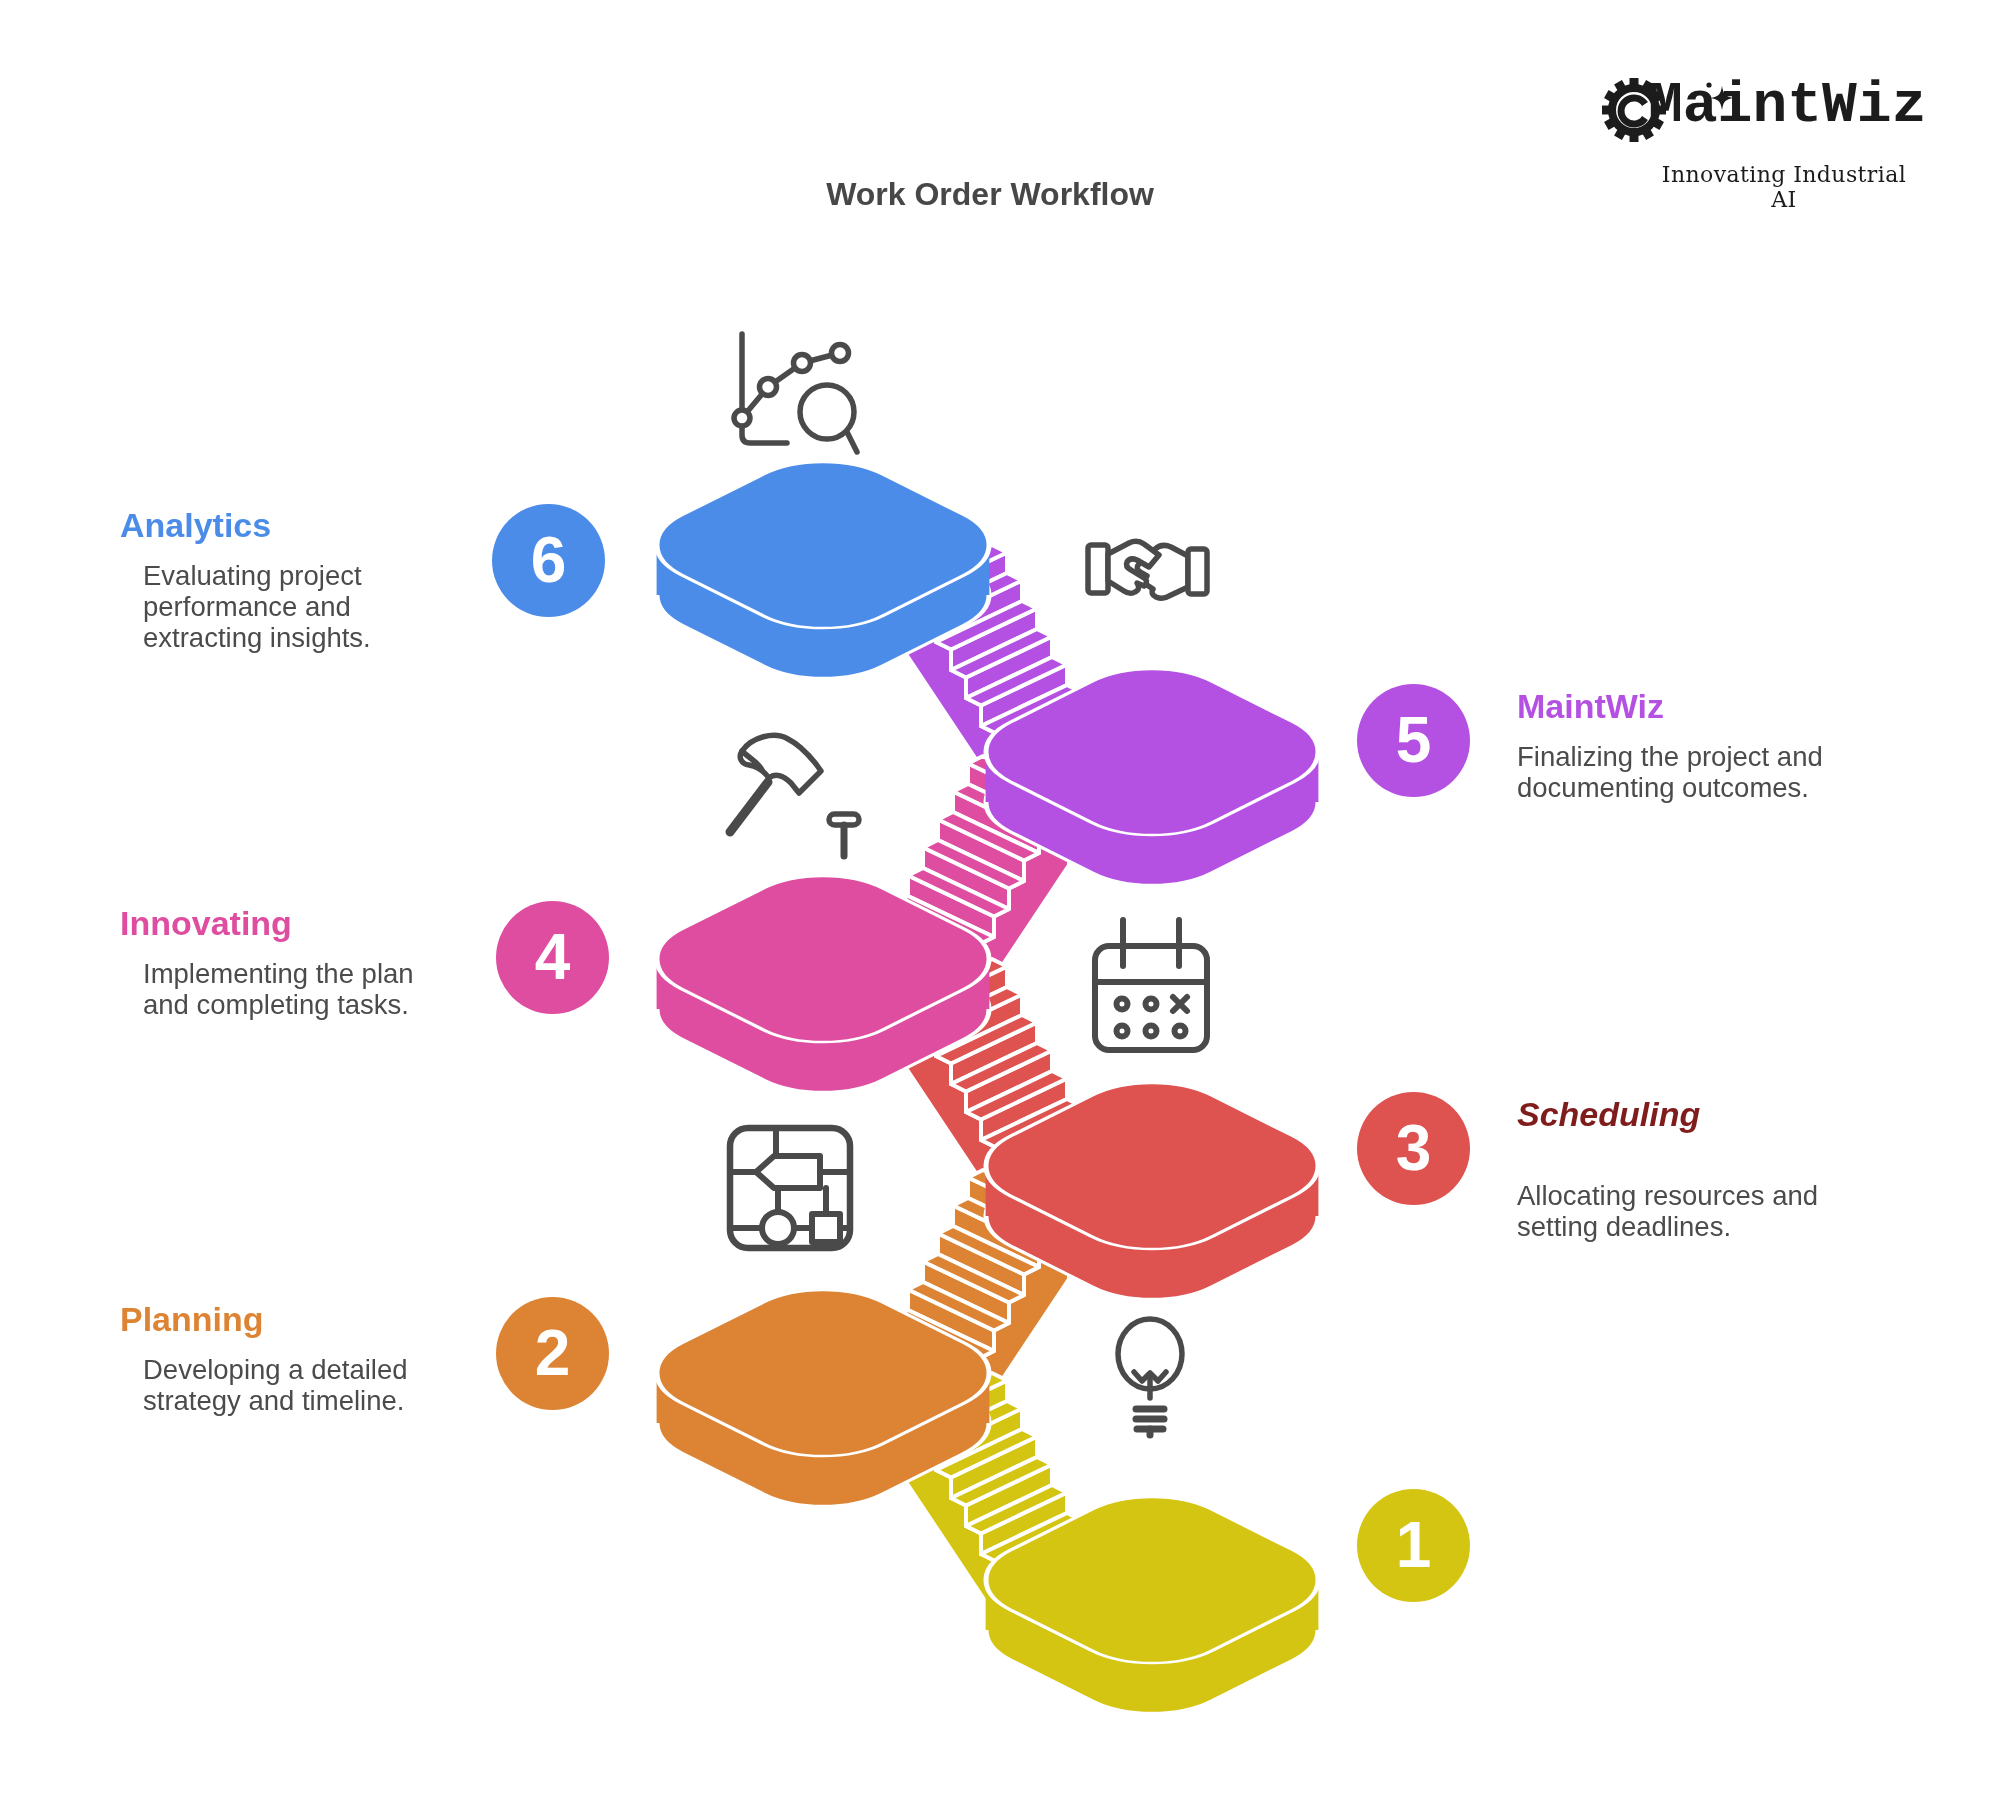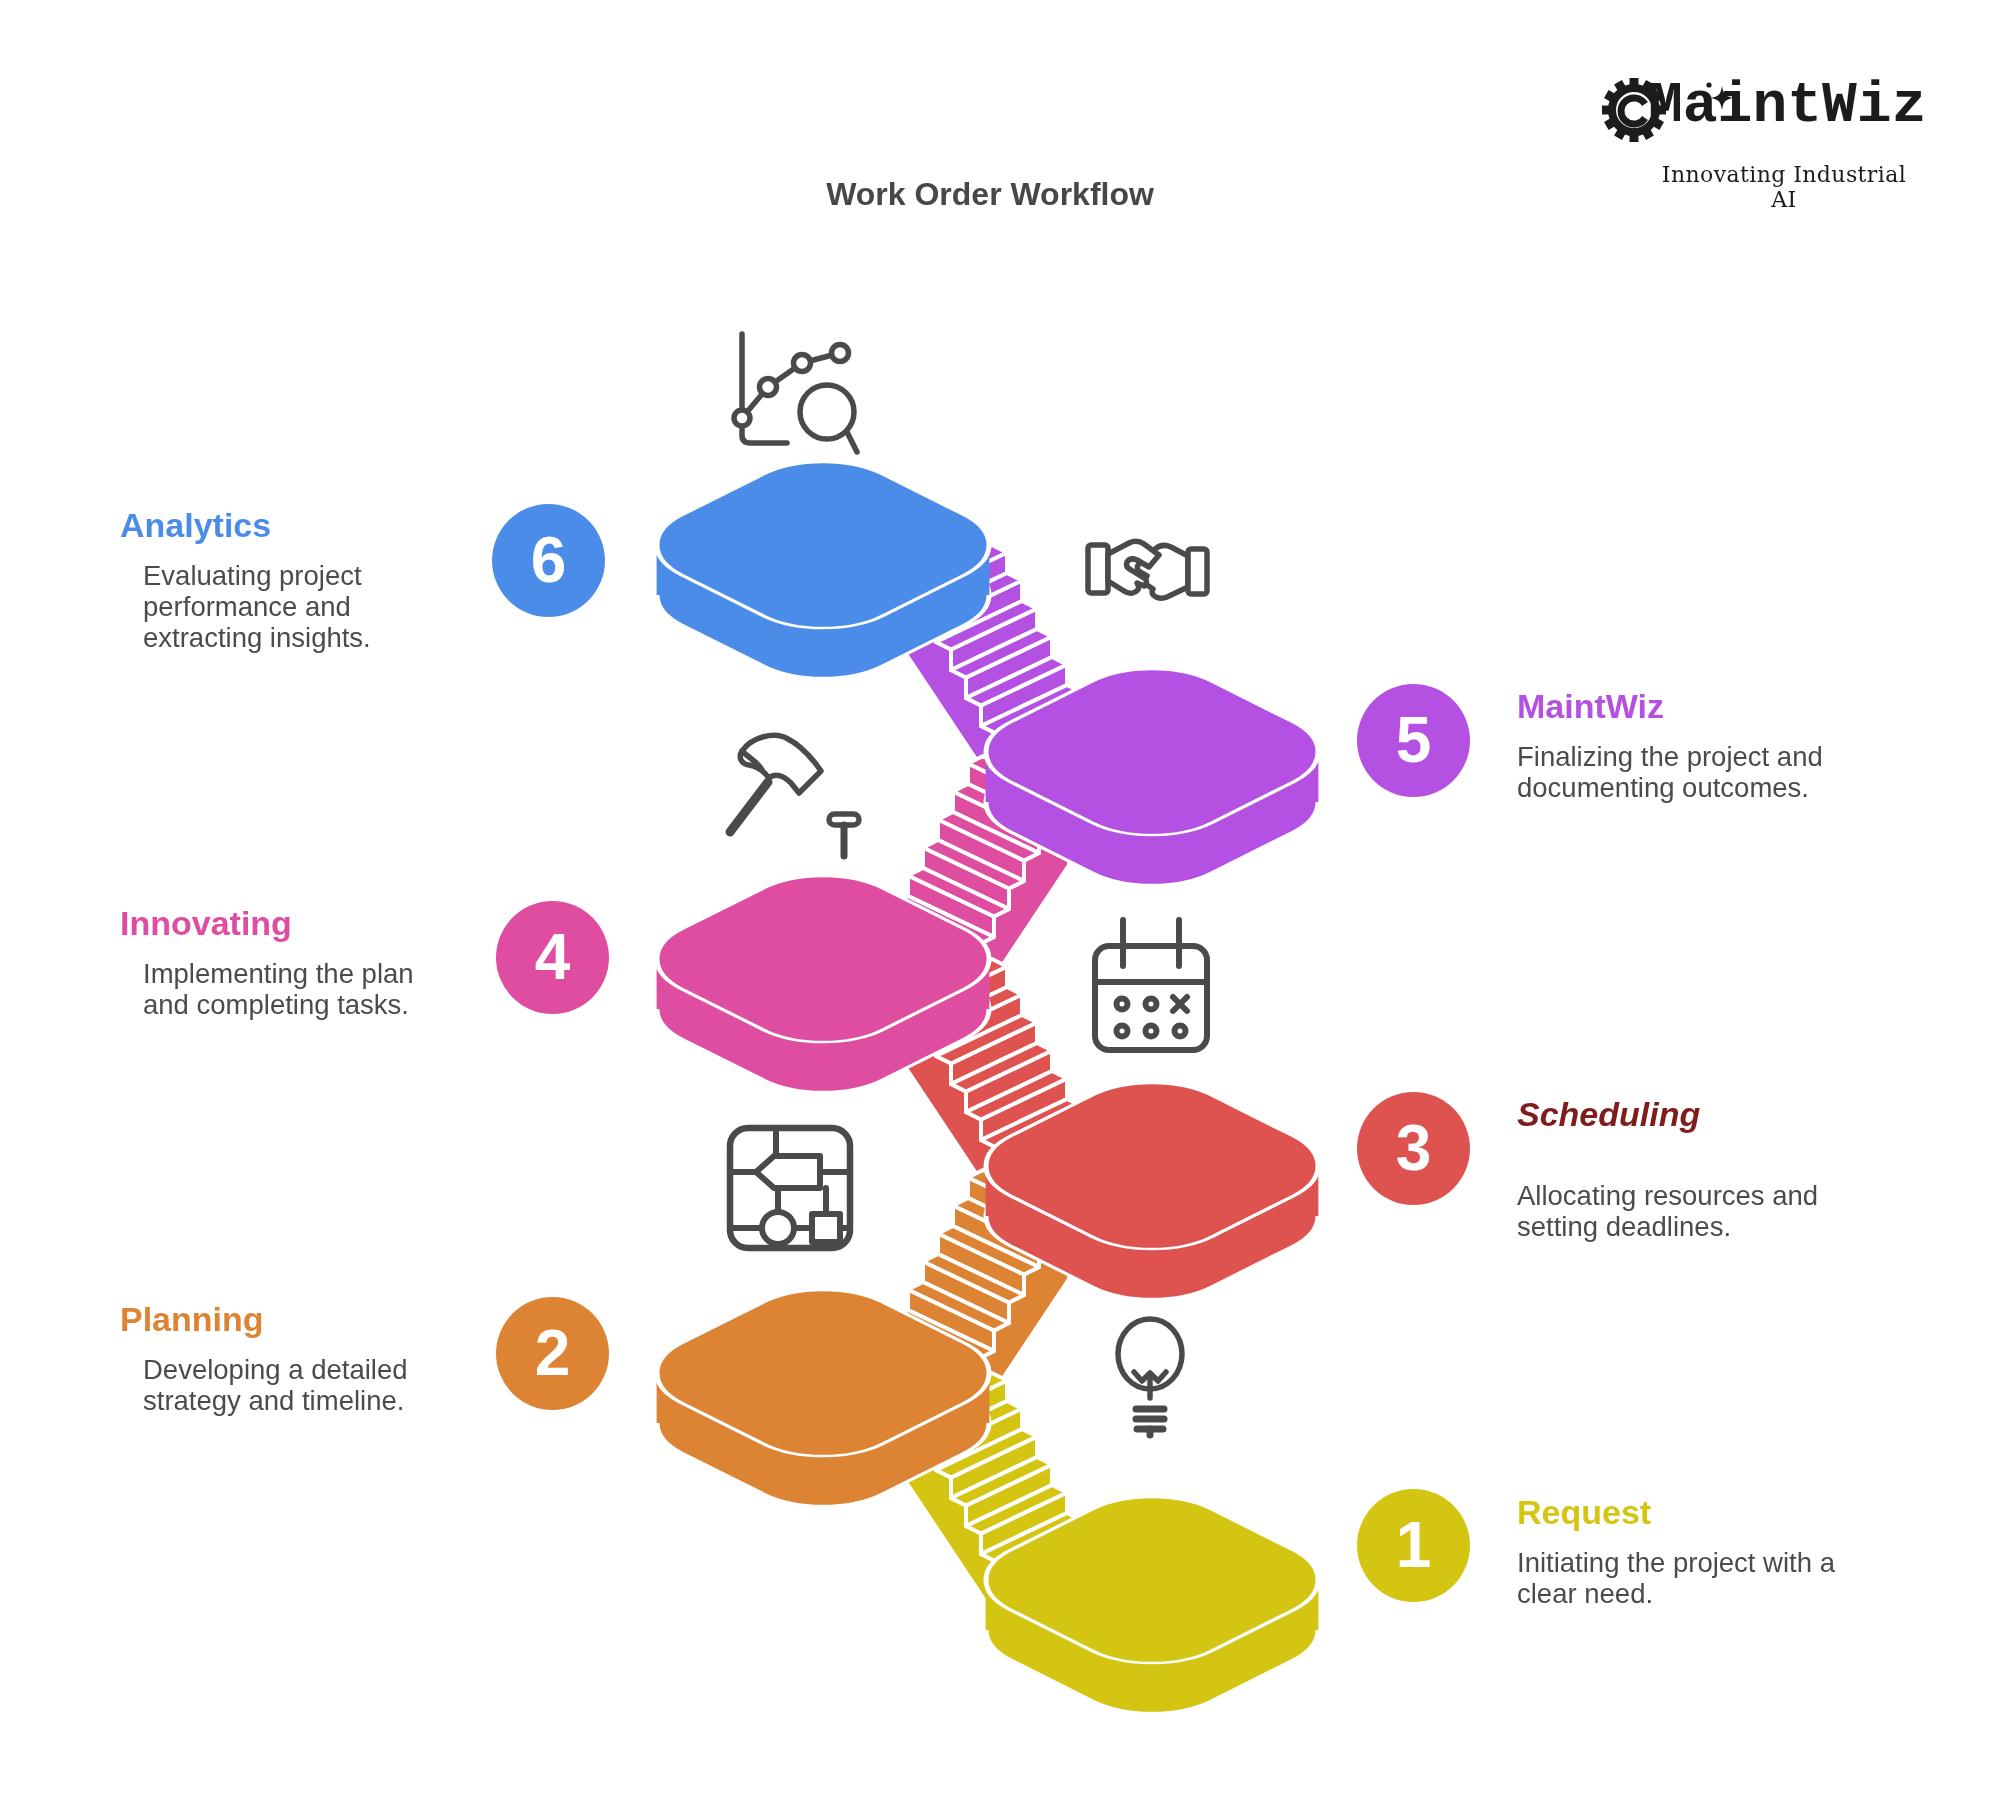--- a/index.html
+++ b/index.html
@@ -277,24 +277,20 @@
   </div>
 
   <div class="step-label right s5">
     <div class="step-title" style="color: rgb(180, 81, 226);">MaintWiz</div>
     <div class="step-desc" style="color: rgb(75, 75, 75);">Finalizing the project and documenting outcomes.</div>
   </div>
   <div class="step-label right s3">
     <div class="step-title" style="color: #7f1d1d; font-style: italic;">Scheduling</div>
     <div class="step-desc" style="color: rgb(75, 75, 75); margin-top: 31px;">Allocating resources and setting deadlines.</div>
   </div>
-  <div class="step-label right s1">
-    <div class="step-title" style="color: rgb(213, 197, 19);">Request</div>
-    <div class="step-desc" style="color: rgb(75, 75, 75);">Initiating the project with a clear need.</div>
-  </div>
 
   <div class="num-circle s6c" style="background: rgb(75, 140, 233);"><span>6</span></div>
   <div class="num-circle s5c" style="background: rgb(180, 81, 226);"><span>5</span></div>
   <div class="num-circle s4c" style="background: rgb(222, 77, 159);"><span>4</span></div>
   <div class="num-circle s3c" style="background: rgb(222, 82, 80);"><span>3</span></div>
   <div class="num-circle s2c" style="background: rgb(221, 132, 52);"><span>2</span></div>
   <div class="num-circle s1c" style="background: rgb(213, 197, 19);"><span>1</span></div>
 
 </div>
 

